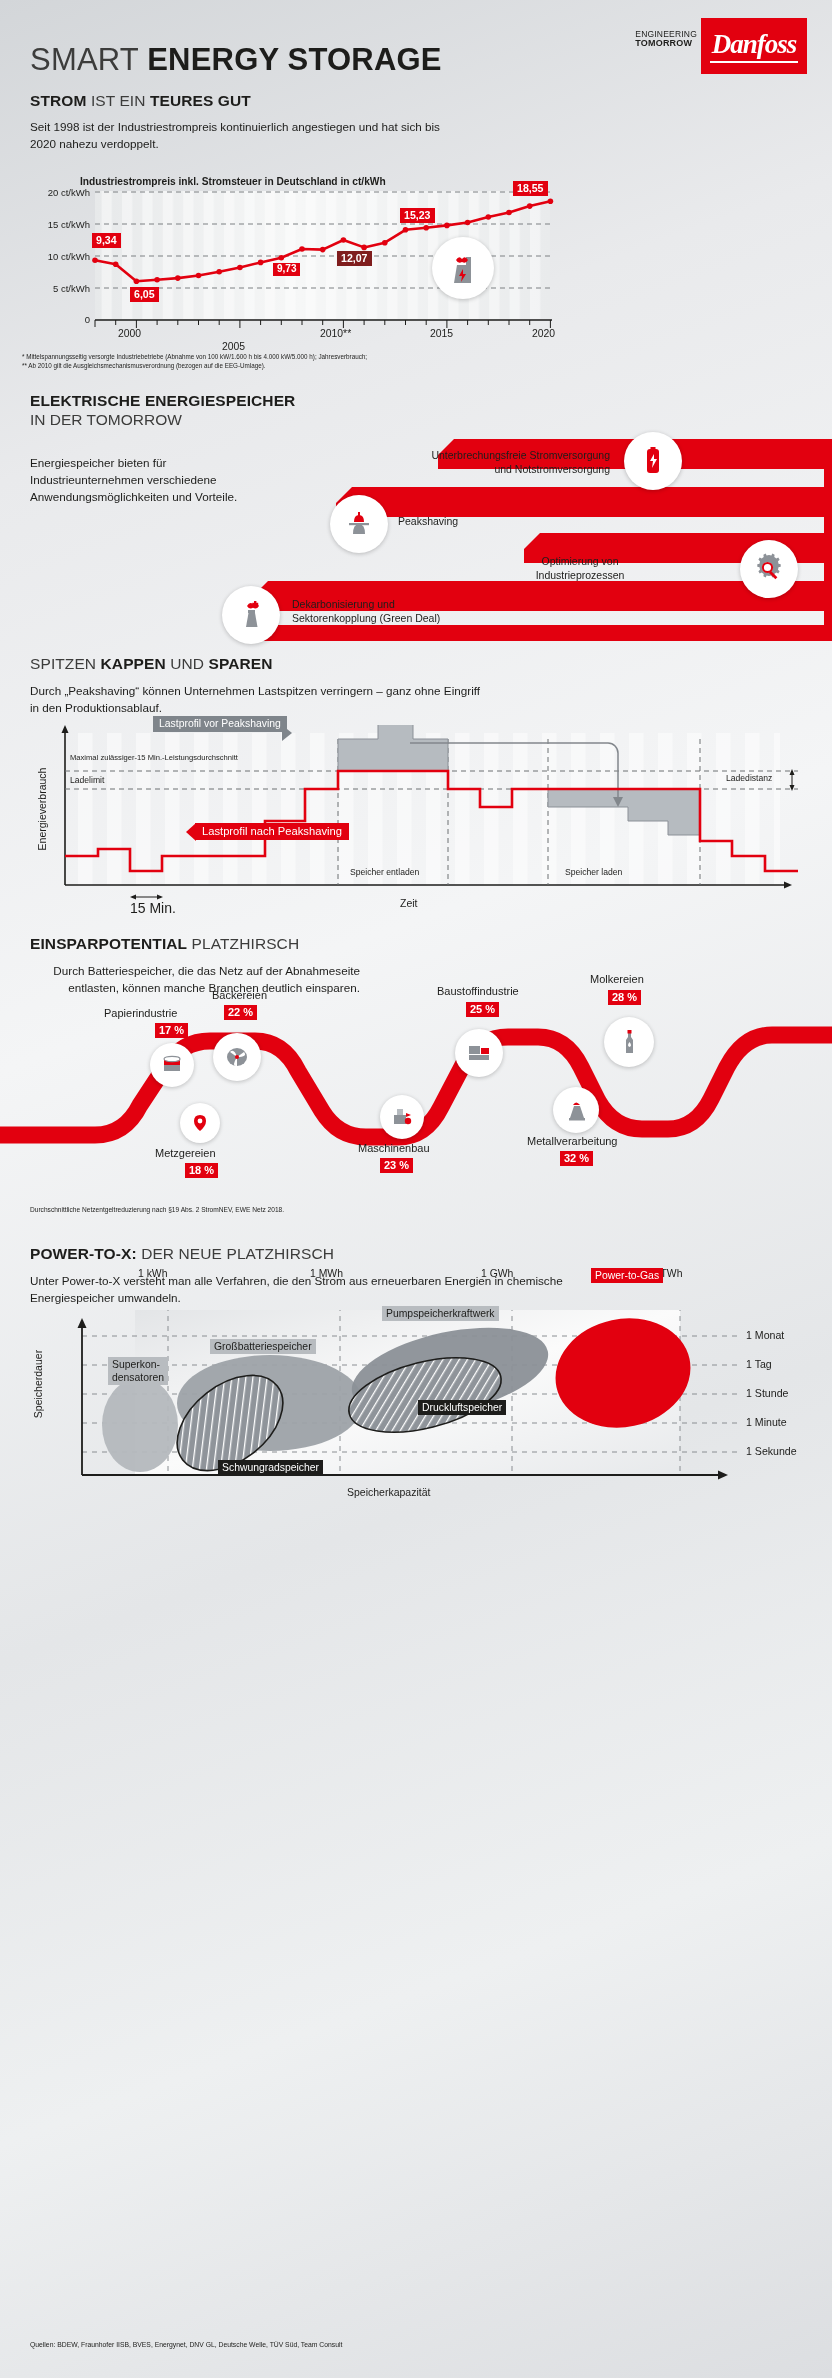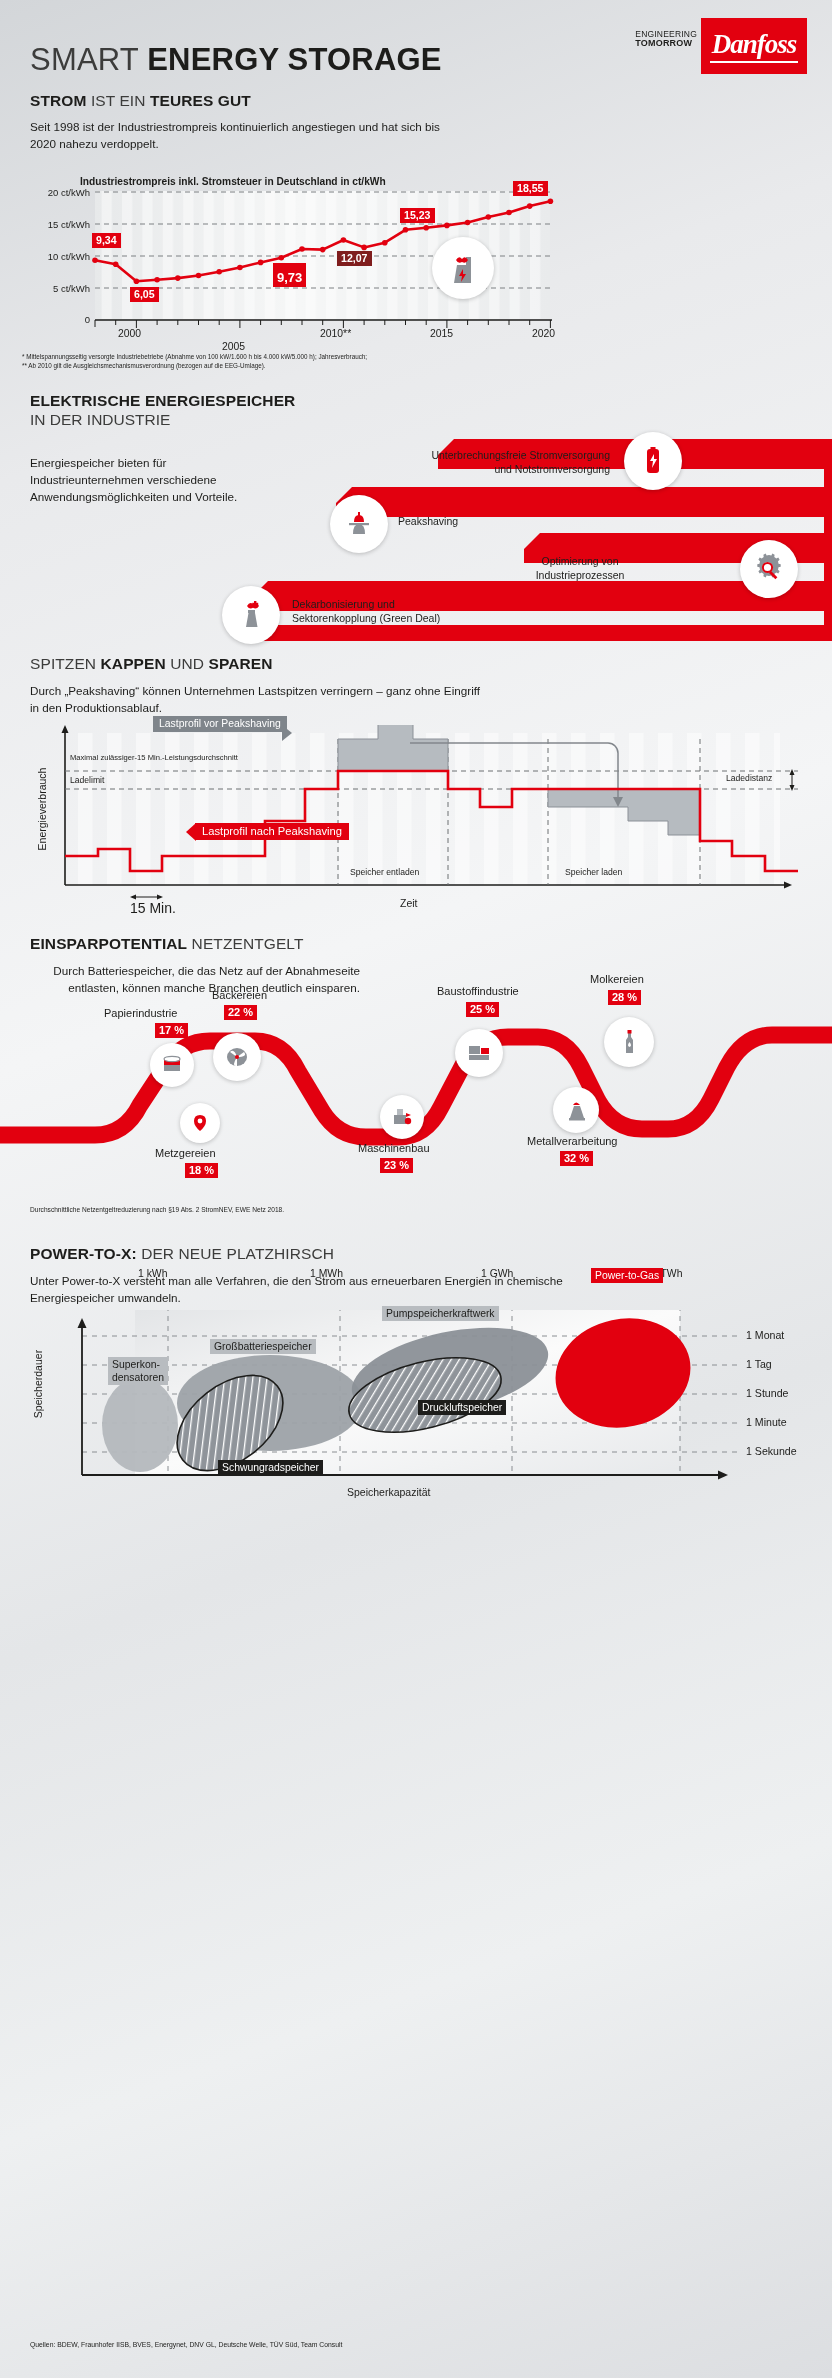--- a/index.html
+++ b/index.html
@@ -173,21 +173,21 @@
         <circle cx="447.6" cy="47.5" r="2.8"></circle>
           <circle cx="468.3" cy="42.0" r="2.8"></circle>
         <circle cx="489" cy="37.5" r="2.8"></circle>
           <circle cx="509.7" cy="31.1" r="2.8"></circle>
         <circle cx="530.4" cy="26.3" r="2.8"></circle>
       </g>
     </svg>
 
     <div class="abs" style="left:72px;top:58px;background:#E2000F;color:#fff;font-size:10.6px;font-weight:bold;padding:1px 4px 2px;">9,34</div>
     <div class="abs" style="left:110px;top:112px;background:#E2000F;color:#fff;font-size:10.6px;font-weight:bold;padding:1px 4px 2px;">6,05</div>
-    <div class="abs" style="left:253px;top:88px;background:#E2000F;color:#fff;font-size:13px;font-weight:bold;padding:7px 4px 2px;">9,73</div>
+    <div class="abs" style="left:253px;top:88px;background:#E2000F;color:#fff;font-size:10px;font-weight:bold;padding:0 4px 2px;">9,73</div>
     <div class="abs" style="left:317px;top:76px;background:#7f1d1d;color:#fff;font-size:10.6px;font-weight:bold;padding:1px 4px 2px;">12,07</div>
     <div class="abs" style="left:380px;top:33px;background:#E2000F;color:#fff;font-size:10.6px;font-weight:bold;padding:1px 4px 2px;">15,23</div>
     <div class="abs" style="left:493px;top:6px;background:#E2000F;color:#fff;font-size:10.6px;font-weight:bold;padding:1px 4px 2px;">18,55</div>
 
     <div class="abs" style="left:98px;top:153px;font-size:10.4px;">2000</div>
     <div class="abs" style="left:202px;top:166px;font-size:10.4px;">2005</div>
     <div class="abs" style="left:300px;top:153px;font-size:10.4px;">2010**</div>
     <div class="abs" style="left:410px;top:153px;font-size:10.4px;">2015</div>
     <div class="abs" style="left:512px;top:153px;font-size:10.4px;">2020</div>
 
@@ -200,21 +200,21 @@
       </svg>
     </div>
   </div>
 
   <div class="abs tiny" id="sec1-foot">
     <div>* Mittelspannungsseitig versorgte Industriebetriebe (Abnahme von 100 kW/1.600 h bis 4.000 kW/5.000 h); Jahresverbrauch;</div>
     <div>** Ab 2010 gilt die Ausgleichsmechanismusverordnung (bezogen auf die EEG-Umlage).</div>
   </div>
 
   <div class="abs sec-title" id="sec2-title"><b>ELEKTRISCHE ENERGIESPEICHER</b></div>
-  <div class="abs sec-sub" id="sec2-sub">IN DER INDUSTRIE</div>
+  <div class="abs sec-sub" id="sec2-sub">IN DER TOMORROW</div>
   <div class="abs body-text" id="sec2-body">Energiespeicher bieten für Industrieunternehmen verschiedene Anwendungsmöglichkeiten und Vorteile.</div>
 
   <svg class="abs" style="left:0;top:435px;width:832px;height:215px;">
     <path d="M832 12 H432 a11 11 0 0 0-11 11 v0 H832" fill="none"></path>
     <path d="M840 10 H438 l-12 12 v22 h414" fill="none" stroke="#E2000F" stroke-width="0"></path>
 
     <path d="M840 6 H452 l-14 14 h392 v14 H470 l-14 14 v0" fill="none"></path>
     <g fill="#E2000F">
       <polygon points="840,4 454,4 438,20 840,20"></polygon>
       <polygon points="840,52 352,52 336,68 840,68"></polygon>
@@ -337,21 +337,21 @@
     </svg>
 
     <div class="abs" style="left:50px;top:28px;font-size:7.6px;">Maximal zulässiger-15 Min.-Leistungsdurchschnitt</div>
     <div class="abs" style="left:50px;top:50px;font-size:8.6px;">Ladelimit</div>
     <div class="abs" style="left:706px;top:48px;font-size:8.6px;">Ladedistanz</div>
     <div class="abs" style="left:110px;top:175px;font-size:14px;">15 Min.</div>
     <div class="abs" style="left:330px;top:142px;font-size:8.6px;">Speicher entladen</div>
     <div class="abs" style="left:545px;top:142px;font-size:8.6px;">Speicher laden</div>
   </div>
 
-  <div class="abs sec-title" id="sec4-title"><b>EINSPARPOTENTIAL</b><span> NETZENTGELT</span></div>
+  <div class="abs sec-title" id="sec4-title"><b>EINSPARPOTENTIAL</b><span> PLATZHIRSCH</span></div>
   <div class="abs body-text" id="sec4-body">Durch Batteriespeicher, die das Netz auf der Abnahmeseite entlasten, können manche Branchen deutlich einsparen.</div>
 
   <div class="abs" id="chart4">
 
     <svg width="832" height="190" style="position:absolute;left:0;top:0;">
       <path d="M0 150 L95 150 Q125 150 140 120 L165 82 Q182 56 210 56 L255 56 Q283 56 298 86 L322 126
                Q338 152 366 152 L398 152 Q426 152 441 122 L463 80 Q480 52 508 52 L538 52 Q566 52 581 82
                L598 116 Q614 144 642 144 L668 144 Q696 144 711 114 L727 82 Q744 50 772 50 L832 50" fill="none" stroke="#E2000F" stroke-width="17"></path>
     </svg>
 

